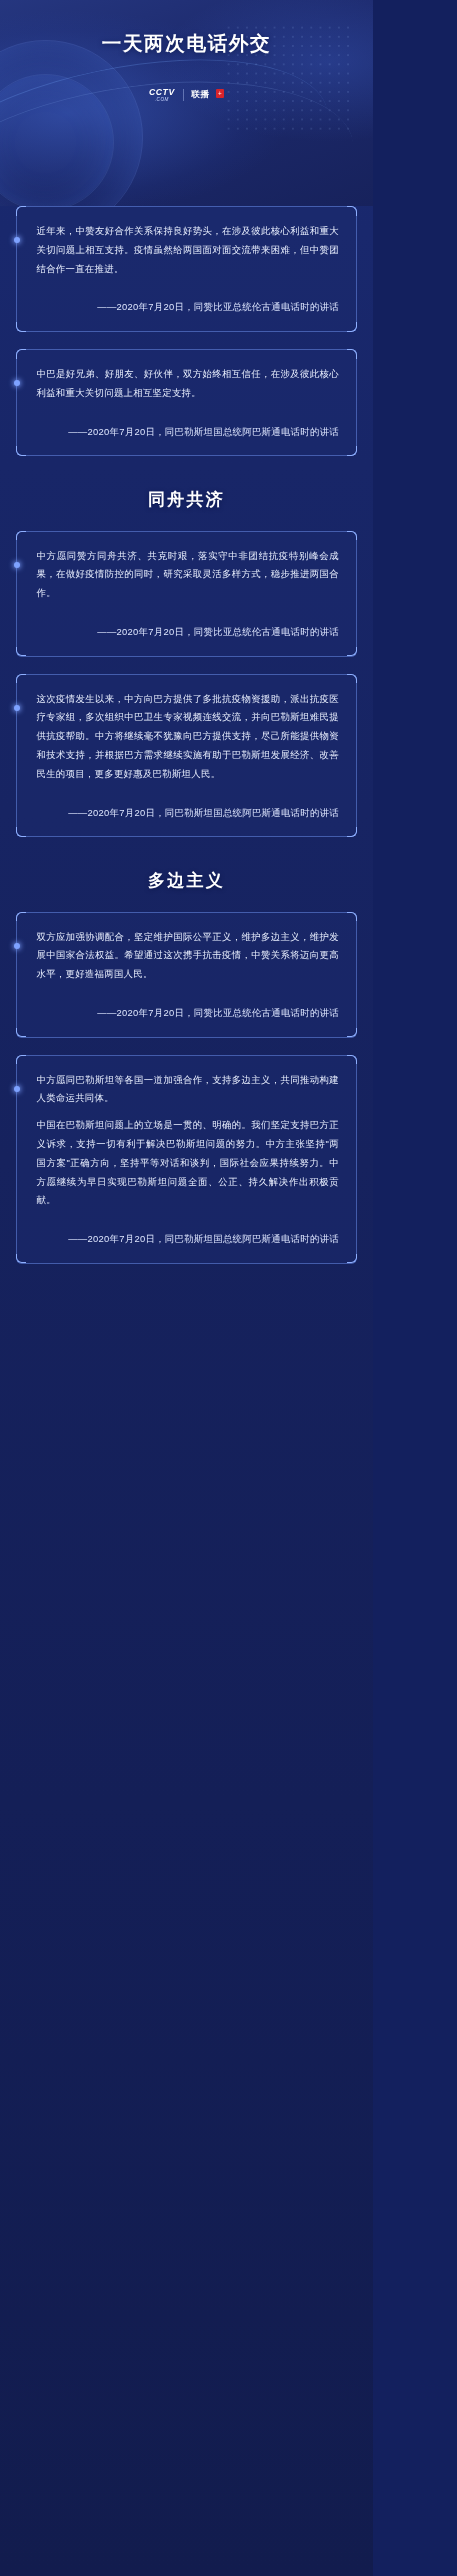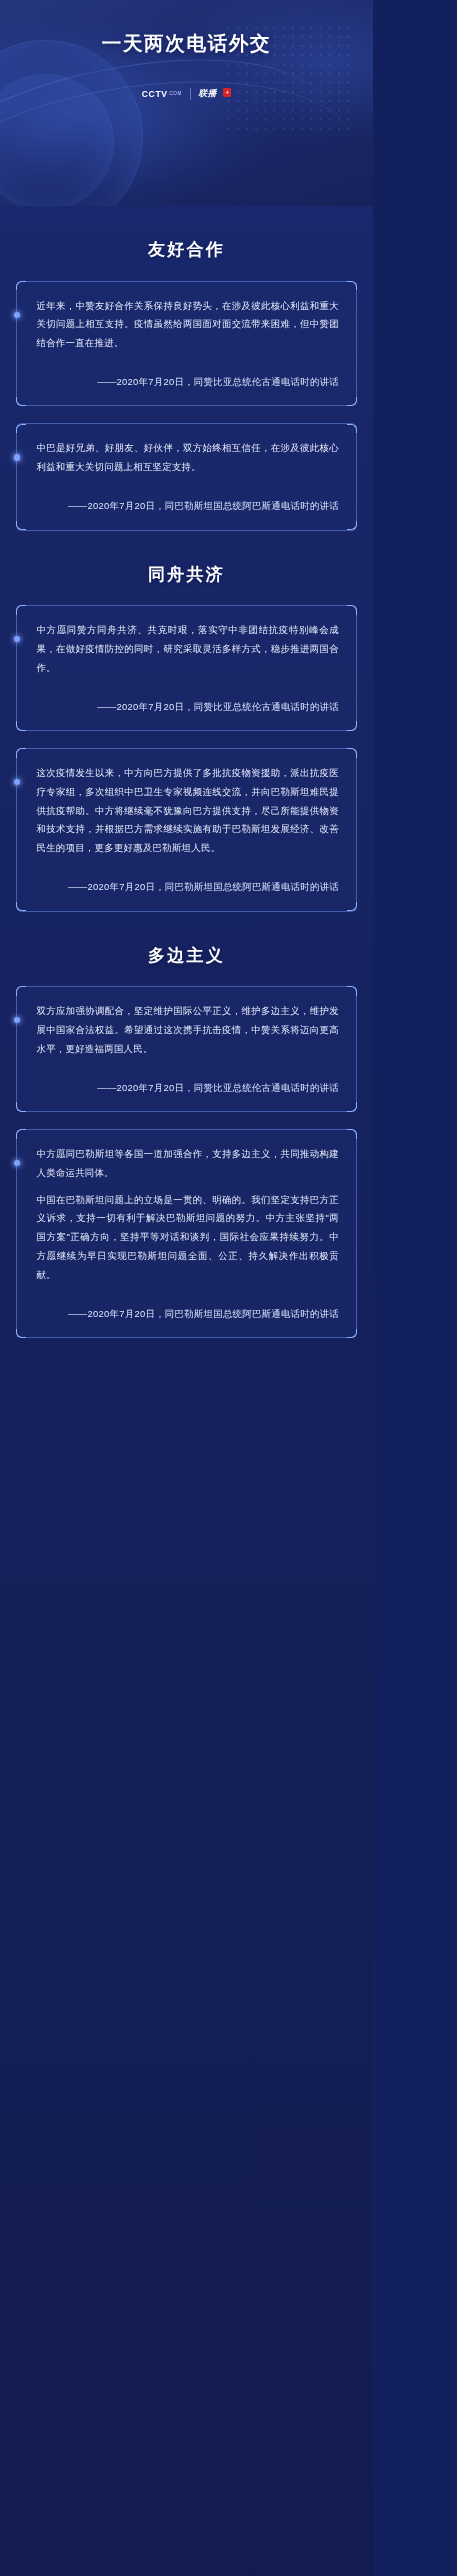--- a/index.html
+++ b/index.html
@@ -89,23 +89,24 @@
     position: relative;
     z-index: 3;
     margin-top: 31px;
     display: flex;
     align-items: center;
     justify-content: center;
     gap: 8px;
   }
   .cctv-logo {
     display: flex;
-    flex-direction: row;
+    flex-direction: column;
     align-items: center;
     line-height: 1;
+    font-style: italic;
   }
   .cctv-logo .main {
     font-size: 8.6px;
     font-weight: bold;
     color: #ffffff;
     letter-spacing: 0.6px;
   }
   .cctv-logo .sub {
     font-size: 4.6px;
     color: #c9d6ff;
@@ -114,21 +115,20 @@
   }
   .logo-divider {
     width: 0.6px;
     height: 11.4px;
     background: rgba(190,210,255,0.4);
   }
   .xw-logo {
     display: flex;
     align-items: flex-start;
     gap: 6px;
-    font-style: italic;
   }
   .xw-logo .cn {
     font-size: 8.6px;
     font-weight: bold;
     color: #ffffff;
     letter-spacing: 0.6px;
   }
   .xw-logo .badge {
     display: inline-block;
     background: #d8232a;
@@ -226,21 +226,20 @@
       <div class="logo-divider"></div>
       <div class="xw-logo">
         <span class="cn">联播</span>
         <span class="badge">+</span>
       </div>
     </div>
   </div>
 
   <div class="content">
 
-    <div class="section-heading">友好合作</div>
 
     <div class="card">
       <span class="corner tl"></span>
       <span class="corner tr"></span>
       <span class="corner bl"></span>
       <span class="corner br"></span>
       <p class="para">近年来，中赞友好合作关系保持良好势头，在涉及彼此核心利益和重大关切问题上相互支持。疫情虽然给两国面对面交流带来困难，但中赞团结合作一直在推进。</p>
       <p class="attrib">——2020年7月20日，同赞比亚总统伦古通电话时的讲话</p>
     </div>
 

